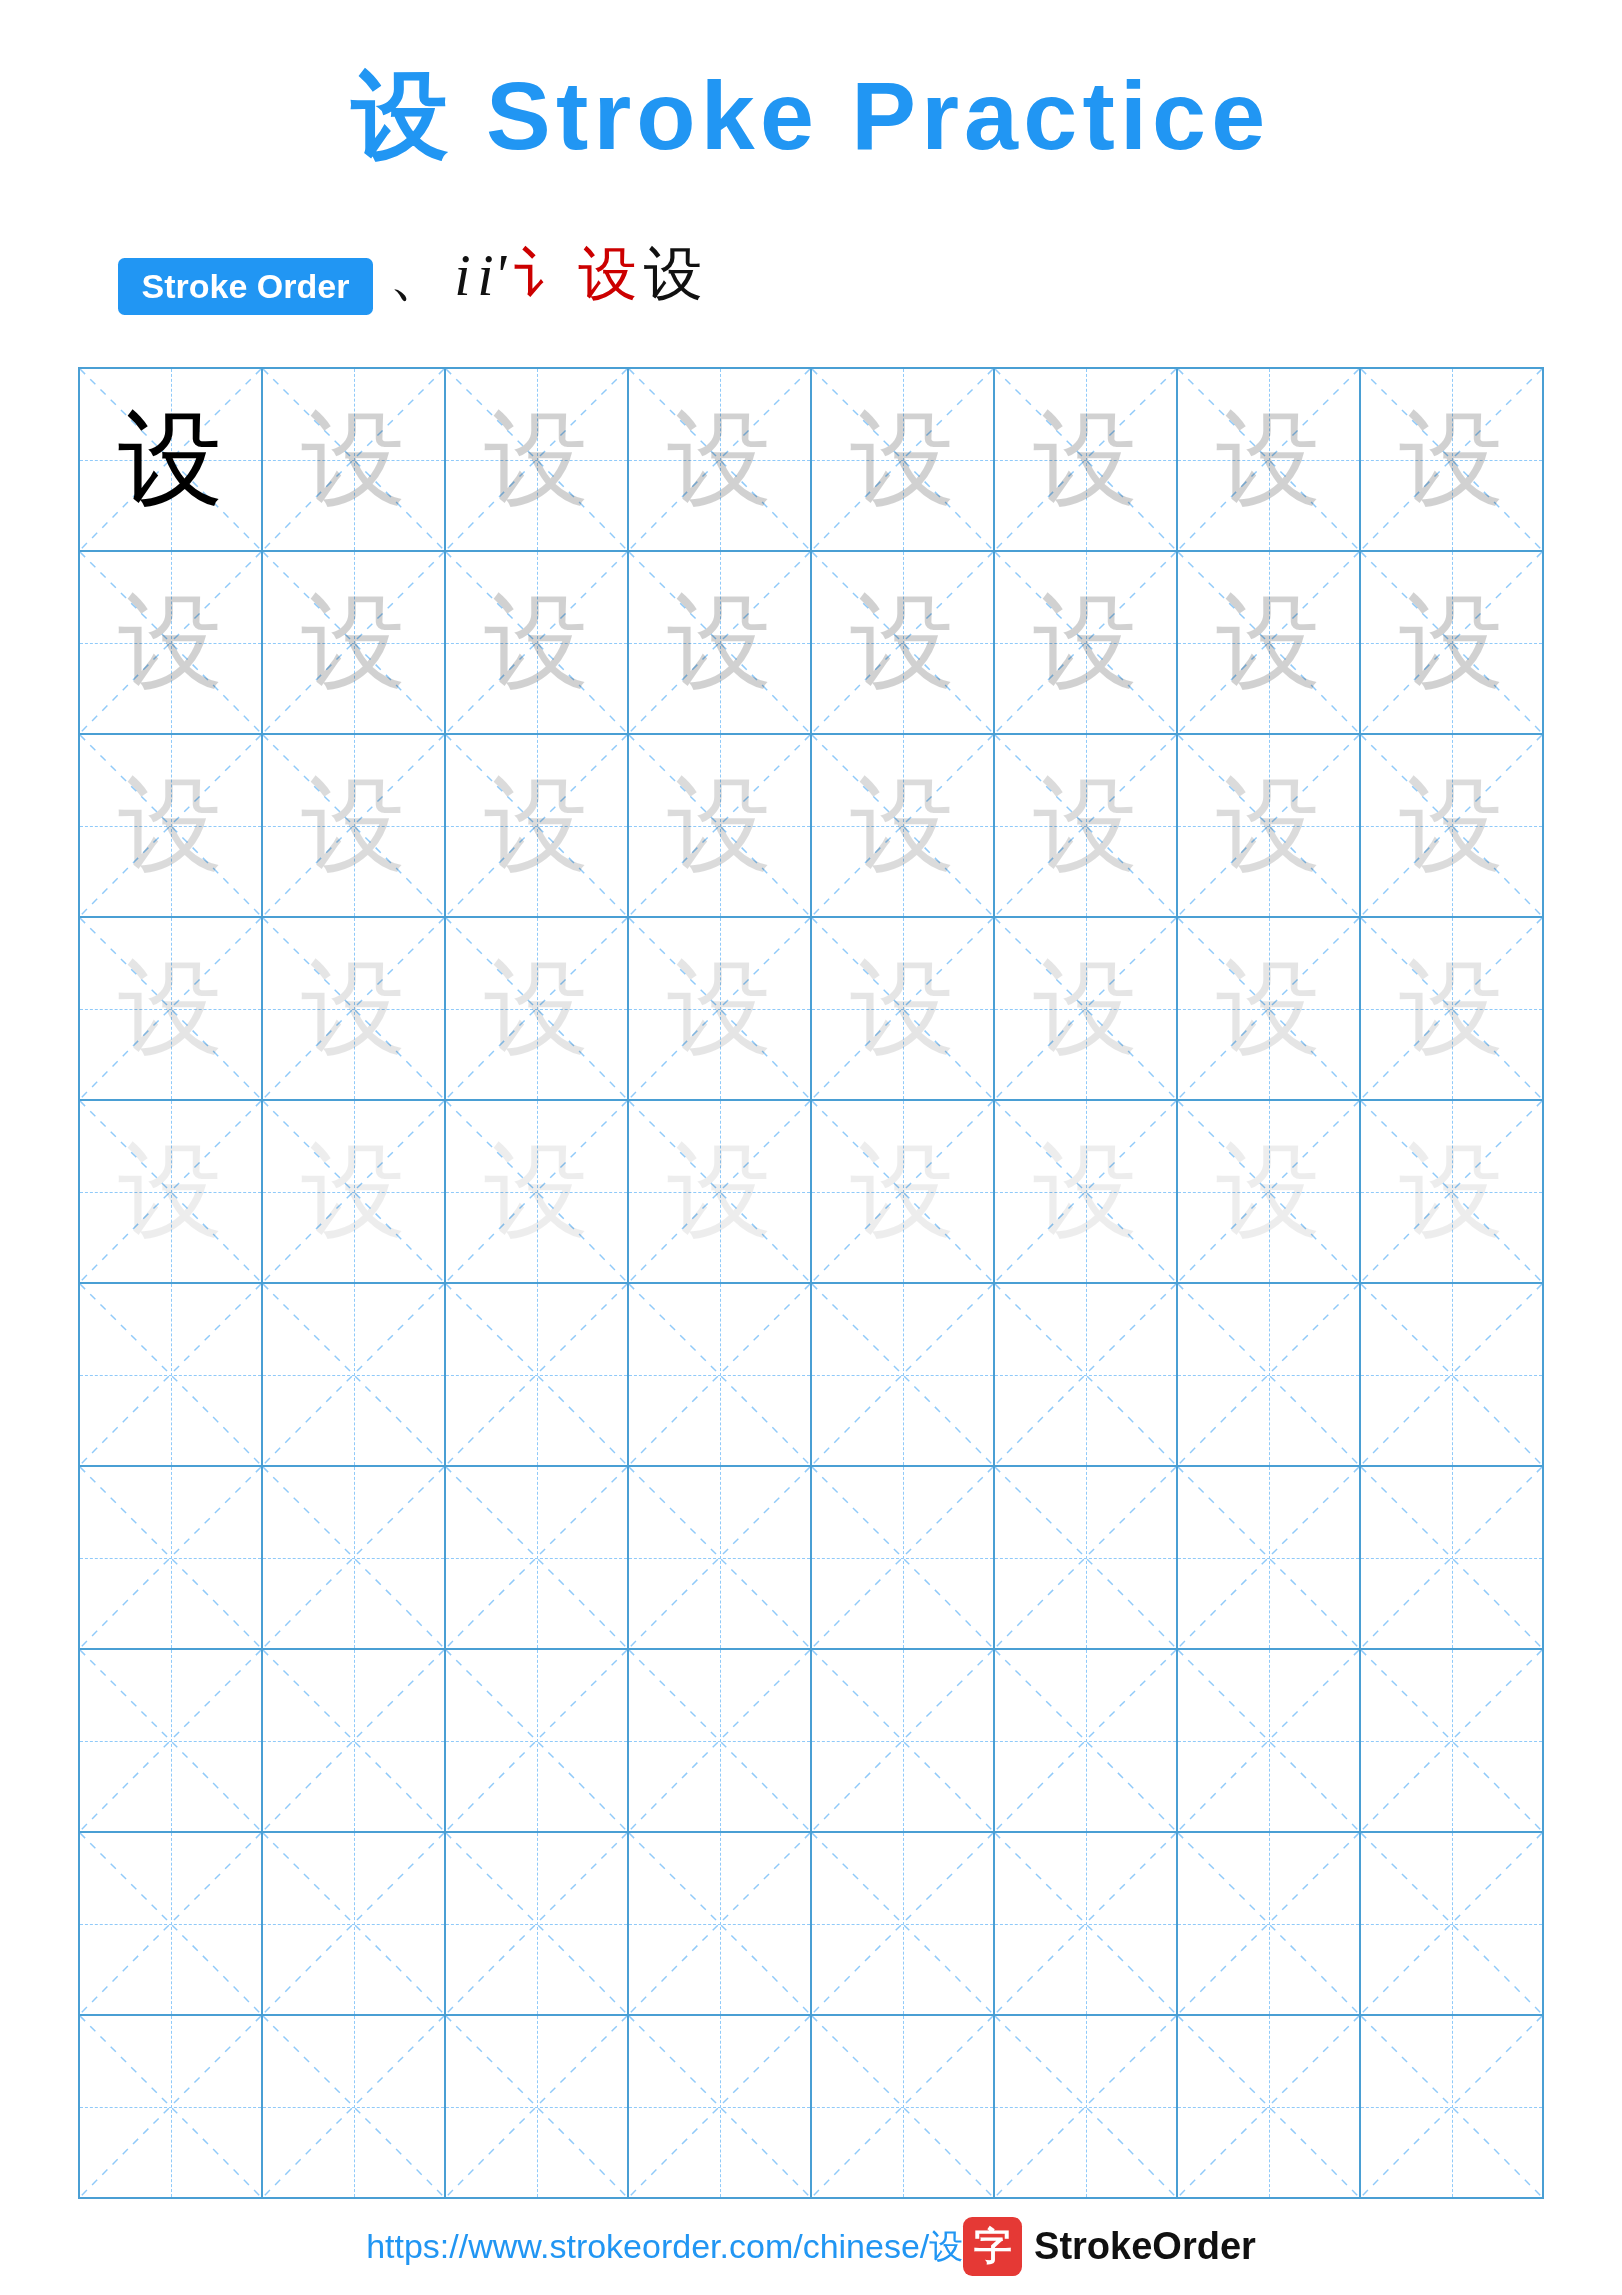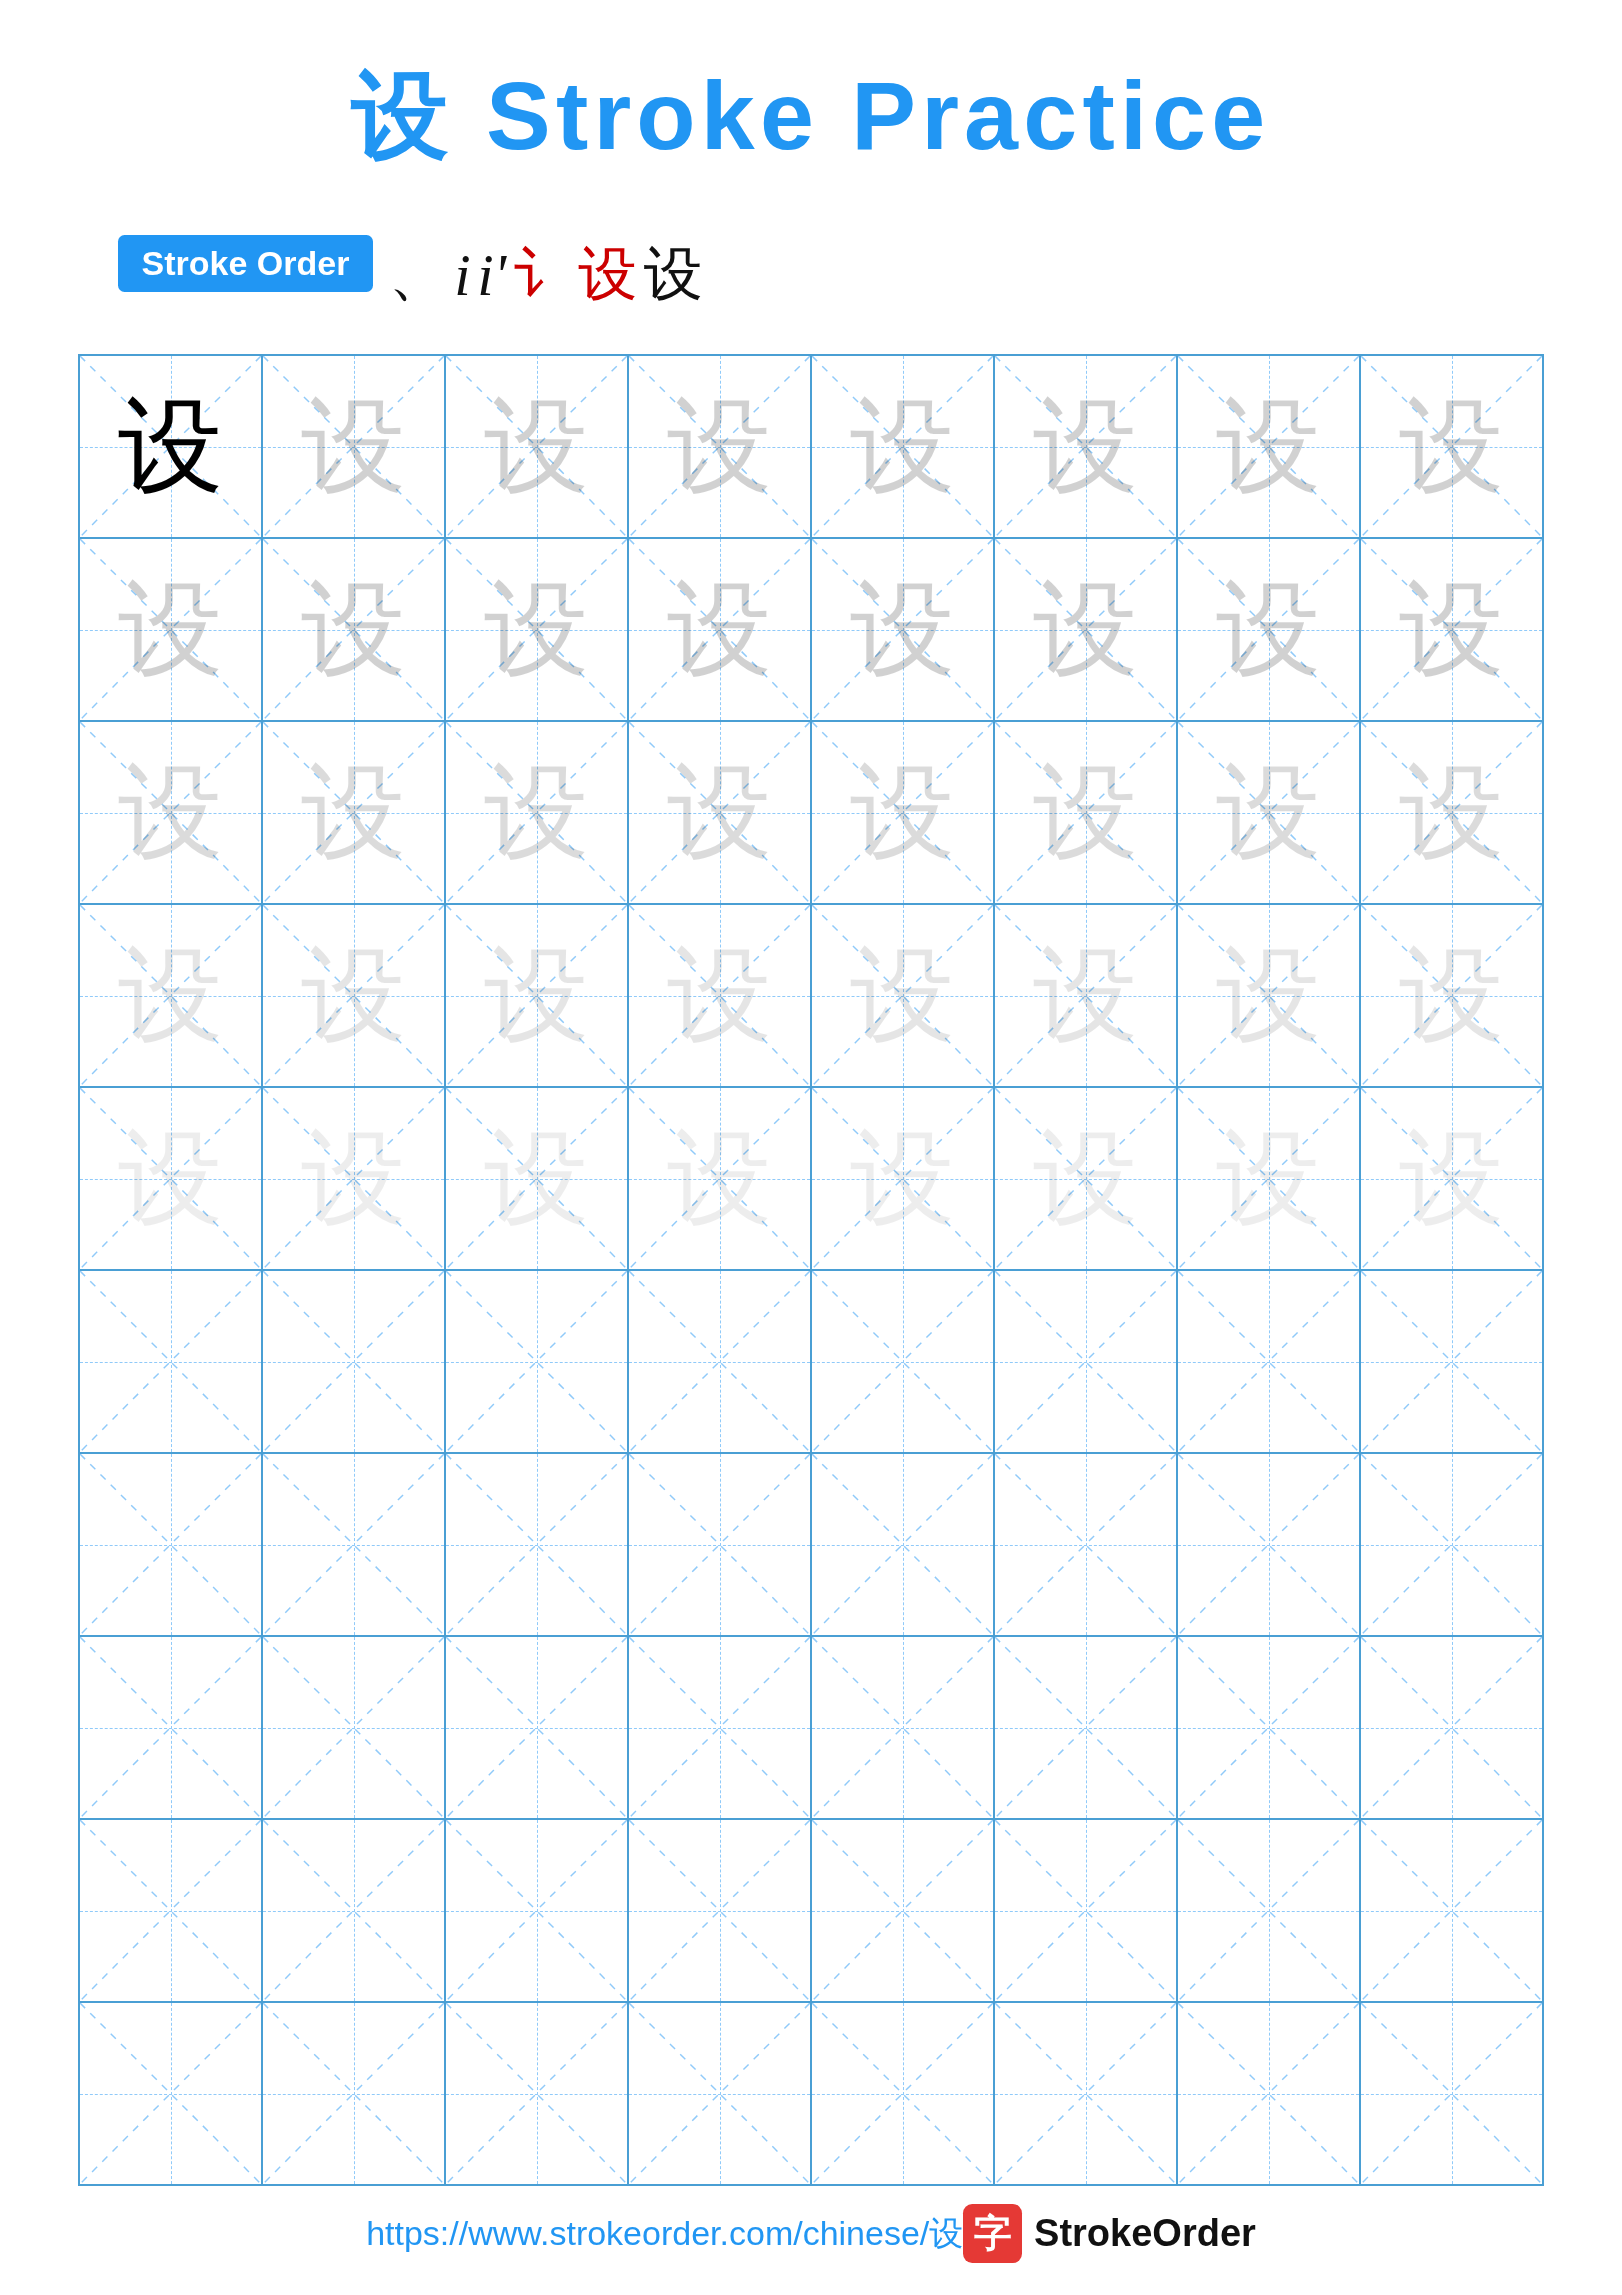--- a/index.html
+++ b/index.html
@@ -27,24 +27,24 @@
       font-weight: bold;
       color: #2196F3;
       text-align: center;
       margin-bottom: 52px;
       font-family: Arial, sans-serif;
       letter-spacing: 5.2px;
     }
 
     .stroke-order-row {
       display: flex;
-      align-items: flex-start;
+      align-items: flex-end;
       align-self: flex-start;
       margin-left: 39px;
-      margin-bottom: 39px;
+      margin-bottom: 52px;
       gap: 15.7px;
     }
 
     .stroke-order-badge {
       background: #2196F3;
       color: #fff;
       font-size: 34px;
       font-family: Arial, sans-serif;
       font-weight: bold;
       padding: 9.2px 23.6px;

